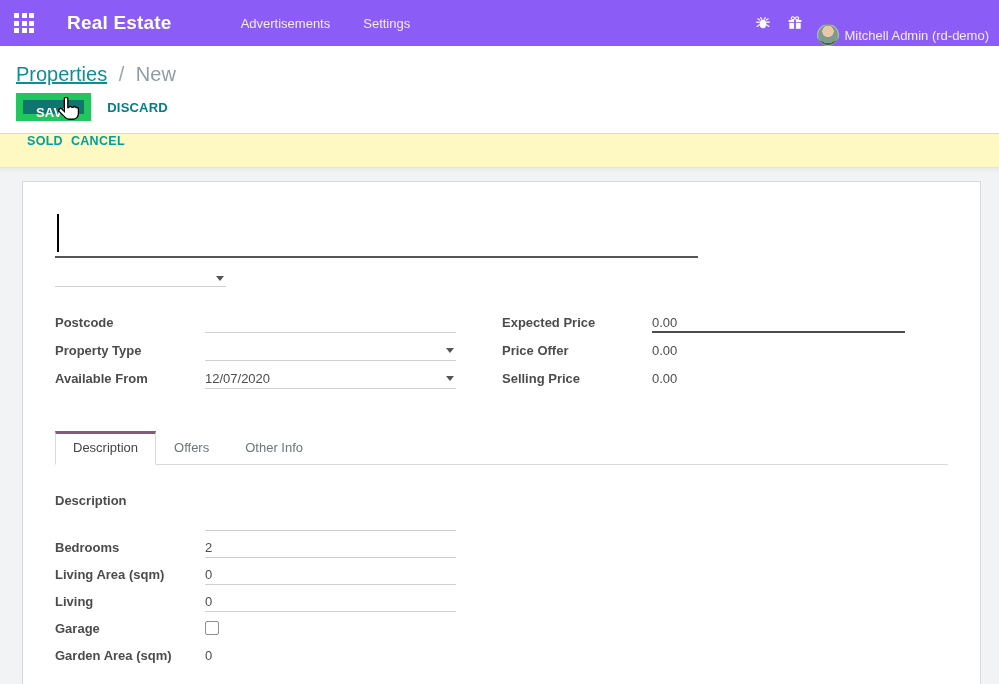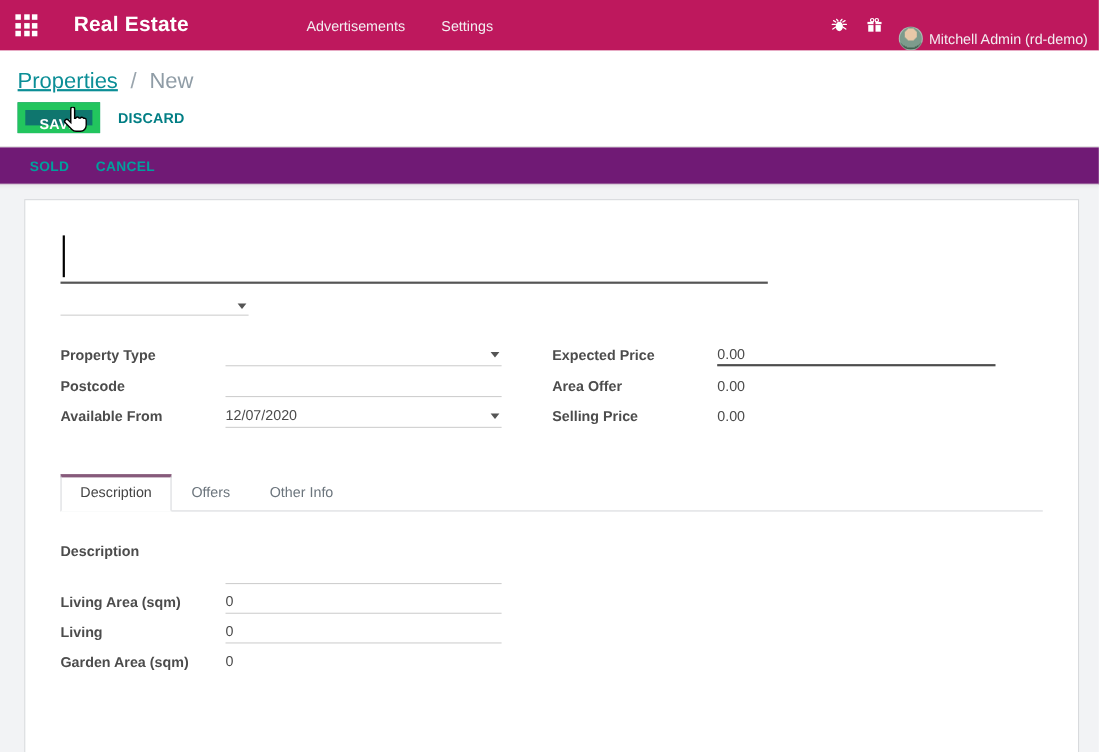--- a/index.html
+++ b/index.html
@@ -1,26 +1,26 @@
 <!DOCTYPE html>
 <html><head>
 <meta charset="utf-8">
 <style>
   * { margin:0; padding:0; box-sizing:border-box; }
   html,body { width:999px; height:684px; overflow:hidden; background:#fff;
     font-family:"Liberation Sans", sans-serif; color:#4c4c4c; }
   body { position:relative; }
 
   
-  .navbar { height:46px; background:#be185d; display:flex; align-items:center; color:#fff; }
+  .navbar { height:46px; background:#8b5cf6; display:flex; align-items:center; color:#fff; }
   .apps-btn { width:48px; height:46px; display:flex; align-items:center; justify-content:center; cursor:pointer; }
   .apps-grid { display:grid; grid-template-columns:repeat(3,5px); grid-template-rows:repeat(3,5px); gap:2.5px; }
   .apps-grid span { background:#fff; }
   .brand { font-size:19px; font-weight:700; margin-left:19px; letter-spacing:.2px; }
-  .nav-menus { display:flex; margin-left:105px; gap:29px; font-size:13px; }
+  .nav-menus { display:flex; margin-left:67px; gap:29px; font-size:13px; }
   .nav-menu { padding:4px 2px; cursor:pointer; color:#f3edf1; }
   .nav-right { margin-left:auto; display:flex; align-items:flex-end; gap:0; padding-right:10px; }
   .nav-icon-btn { width:32px; height:46px; display:flex; align-items:center; justify-content:center; cursor:pointer; }
   .user-menu { display:flex; align-items:center; gap:6px; margin-left:6px; cursor:pointer; }
   .avatar { width:22px; height:22px; border-radius:50%;
      background:radial-gradient(circle at 50% 32%, #e8c8a8 0 33%, #7d9b8c 34% 70%, #41604f 71% 100%);
      border:1px solid rgba(255,255,255,.35); }
   .user-name { font-size:13px; color:#f3edf1; }
 
   
@@ -31,22 +31,22 @@
   .breadcrumb .current { color:#8f9ca6; }
   .cp-buttons { margin-top:5px; display:flex; align-items:center; }
   .btn-save { background:#0f766e; color:#fff; border:7px solid #22c55e; font-weight:700;
      font-size:13px; padding:5px 13px; height:28px; cursor:pointer; letter-spacing:.2px;
      font-family:"Liberation Sans", sans-serif; }
   .btn-discard { background:none; border:none; color:#017E84; font-weight:700; font-size:13px;
      margin-left:16px; cursor:pointer; letter-spacing:.2px; font-family:"Liberation Sans", sans-serif; }
   .hand-cursor { position:absolute; left:57px; top:97px; z-index:50; pointer-events:none; }
 
   
-  .statusbar { background:#701a75; height:34px; display:flex; align-items:center; padding-left:27px;
-     gap:24px; border-bottom:1px solid #e3e3e3; }
+  .statusbar { background:#fef9c3; height:34px; display:flex; align-items:flex-start; padding-left:27px;
+     gap:8px; border-bottom:1px solid #e3e3e3; }
   .status-btn { background:none; border:none; color:#00A09D; font-weight:700; font-size:12.5px;
      letter-spacing:.3px; cursor:pointer; font-family:"Liberation Sans", sans-serif; }
 
   
   .content { background:#f2f3f5; height:604px; padding:13px 18px 0 22px;
      box-shadow: inset 0 6px 6px -6px rgba(0,0,0,.08); }
   .sheet { background:#fff; border:1px solid #d8dadd; width:959px; height:560px; padding:30px 32px 0 32px; }
 
   .title-block { width:643px; border-bottom:2px solid #555; height:46px; position:relative; }
   .title-input { width:100%; height:42px; border:none; outline:none; font-size:26px; color:#222;
@@ -171,50 +171,50 @@
     </div>
 
     <div class="tags-block">
       <input class="tags-input" type="text" value="" style="">
       <div class="caret-down"></div>
     </div>
 
     <div class="field-grid">
       <div class="col col-left">
         <div class="frow">
+          <div class="flabel">Postcode</div>
+          <div class="fwidget underline-light">
+            <input class="finput" type="text" value="" style="">
+          </div>
+        </div>
+        <div class="frow">
           <div class="flabel">Property Type</div>
           <div class="fwidget underline-light">
             <input class="finput" type="text" value="" style="">
             <div class="caret-down"></div>
           </div>
         </div>
         <div class="frow">
-          <div class="flabel">Postcode</div>
-          <div class="fwidget underline-light">
-            <input class="finput" type="text" value="" style="">
-          </div>
-        </div>
-        <div class="frow">
           <div class="flabel">Available From</div>
           <div class="fwidget underline-light">
             <input class="finput" type="text" value="12/07/2020" style="">
             <div class="caret-down"></div>
           </div>
         </div>
       </div>
 
       <div class="col col-right">
         <div class="frow">
           <div class="flabel">Expected Price</div>
           <div class="fwidget underline-dark">
             <input class="finput" type="text" value="0.00" style="">
           </div>
         </div>
         <div class="frow">
-          <div class="flabel">Area Offer</div>
+          <div class="flabel">Price Offer</div>
           <div class="fwidget">
             <span class="fvalue">0.00</span>
           </div>
         </div>
         <div class="frow">
           <div class="flabel">Selling Price</div>
           <div class="fwidget">
             <span class="fvalue">0.00</span>
           </div>
         </div>
@@ -232,35 +232,47 @@
         <div class="section-label">Description</div>
 
         <div class="tc-rows">
           <div class="tcrow">
             <div class="flabel"></div>
             <div class="fwidget underline-light">
               <input class="finput" type="text" value="" style="">
             </div>
           </div>
 
+          <div class="tcrow">
+            <div class="flabel">Bedrooms</div>
+            <div class="fwidget underline-light">
+              <input class="finput" type="text" value="2" style="">
+            </div>
+          </div>
 
           <div class="tcrow">
             <div class="flabel">Living Area (sqm)</div>
             <div class="fwidget underline-light">
               <input class="finput" type="text" value="0" style="">
             </div>
           </div>
 
           <div class="tcrow">
             <div class="flabel">Living</div>
             <div class="fwidget underline-light">
               <input class="finput" type="text" value="0" style="">
             </div>
           </div>
 
+          <div class="tcrow">
+            <div class="flabel">Garage</div>
+            <div class="fwidget">
+              <input class="checkbox" type="checkbox" style="">
+            </div>
+          </div>
 
 
           <div class="tcrow">
             <div class="flabel">Garden Area (sqm)</div>
             <div class="fwidget">
               <input class="finput" type="text" value="0" style="">
             </div>
           </div>
         </div>
       </div>

